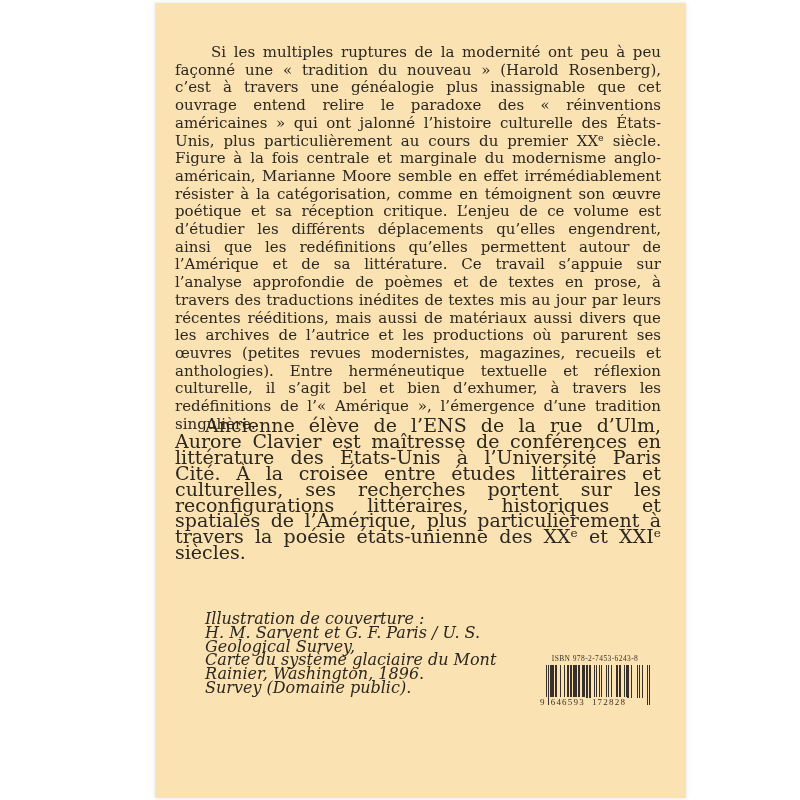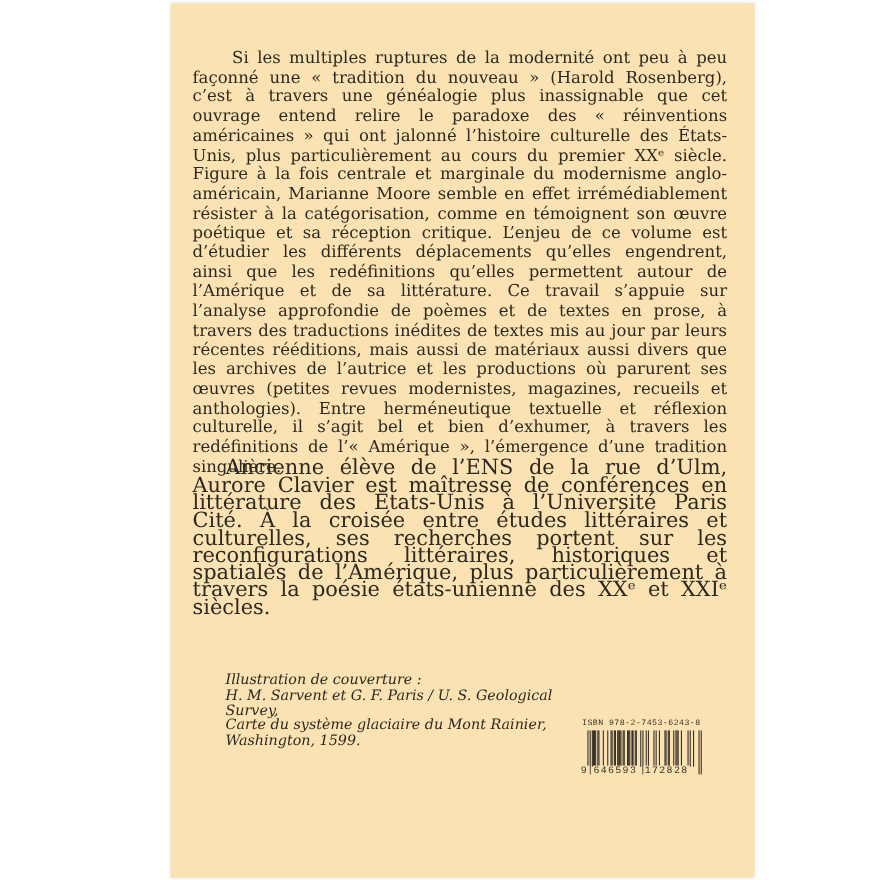--- a/index.html
+++ b/index.html
@@ -29,33 +29,33 @@
   }
   .bio{
     position:absolute;left:20px;top:415px;width:486px;
     margin:0;
     font-size:19px;line-height:15.9px;
     color:var(--ink);
     text-align:justify;text-indent:30px;
   }
   .credits{
     position:absolute;left:50px;top:609px;width:300px;
-    font-size:13px;line-height:13.8px;
+    font-size:16px;line-height:13.8px;
     font-style:italic;
     color:var(--ink);
   }
   .series{
     position:absolute;left:50px;top:687px;width:320px;
     font-size:14.5px;line-height:18.8px;
     font-style:italic;
     color:var(--ink);
   }
   .barcode{
-    position:absolute;left:372px;top:651px;width:112px;
-    font-family:Liberation Mono, monospace;
+    position:absolute;left:384px;top:651px;width:112px;
+    font-family:Liberation Serif, serif;
     color:var(--bar);
   }
   .bc-isbn{
     font-size:7.5px;letter-spacing:0.4px;text-align:center;
     white-space:nowrap;margin-bottom:2px;
   }
   .bc-bars{
     display:flex;align-items:flex-start;height:40px;
     padding-left:7px;
   }
@@ -77,21 +77,22 @@
 
 <div class="cover">
 
   <p class="synopsis">Si les multiples ruptures de la modernité ont peu à peu façonné une « tradition du nouveau » (Harold Rosenberg), c’est à travers une généalogie plus inassignable que cet ouvrage entend relire le paradoxe des « réinventions américaines » qui ont jalonné l’histoire culturelle des États-Unis, plus particulièrement au cours du premier XXᵉ siècle. Figure à la fois centrale et marginale du modernisme anglo-américain, Marianne Moore semble en effet irrémédiablement résister à la catégorisation, comme en témoignent son œuvre poétique et sa réception critique. L’enjeu de ce volume est d’étudier les différents déplacements qu’elles engendrent, ainsi que les redéfinitions qu’elles permettent autour de l’Amérique et de sa littérature. Ce travail s’appuie sur l’analyse approfondie de poèmes et de textes en prose, à travers des traductions inédites de textes mis au jour par leurs récentes rééditions, mais aussi de matériaux aussi divers que les archives de l’autrice et les productions où parurent ses œuvres (petites revues modernistes, magazines, recueils et anthologies). Entre herméneutique textuelle et réflexion culturelle, il s’agit bel et bien d’exhumer, à travers les redéfinitions de l’« Amérique », l’émergence d’une tradition singulière.</p>
 
   <p class="bio">Ancienne élève de l’ENS de la rue d’Ulm, Aurore Clavier est maîtresse de conférences en littérature des États-Unis à l’Université Paris Cité. À la croisée entre études littéraires et culturelles, ses recherches portent sur les reconfigurations littéraires, historiques et spatiales de l’Amérique, plus particulièrement à travers la poésie états-unienne des XXᵉ et XXIᵉ siècles.</p>
 
   <div class="credits">
     <div>Illustration de couverture :</div>
     <div>H. M. Sarvent et G. F. Paris / U. S. Geological Survey,</div>
-    <div>Carte du système glaciaire du Mont Rainier, Washington, 1599.</div>
+    <div>Carte du système glaciaire du Mont Rainier, Washington, 1896.</div>
+    <div>Survey (Domaine public).</div>
   </div>
 
 
   <div class="barcode">
     <div class="bc-isbn">ISBN 978-2-7453-6243-8</div>
     <div class="bc-bars">
         <div class="bc-m bar guard"></div>
         <div class="bc-m guard"></div>
         <div class="bc-m bar guard"></div>
         <div class="bc-m"></div>

